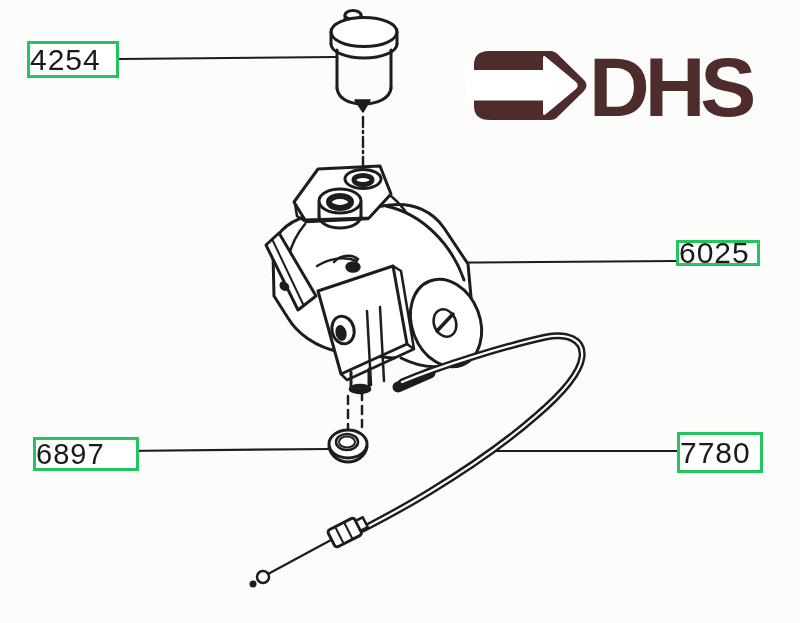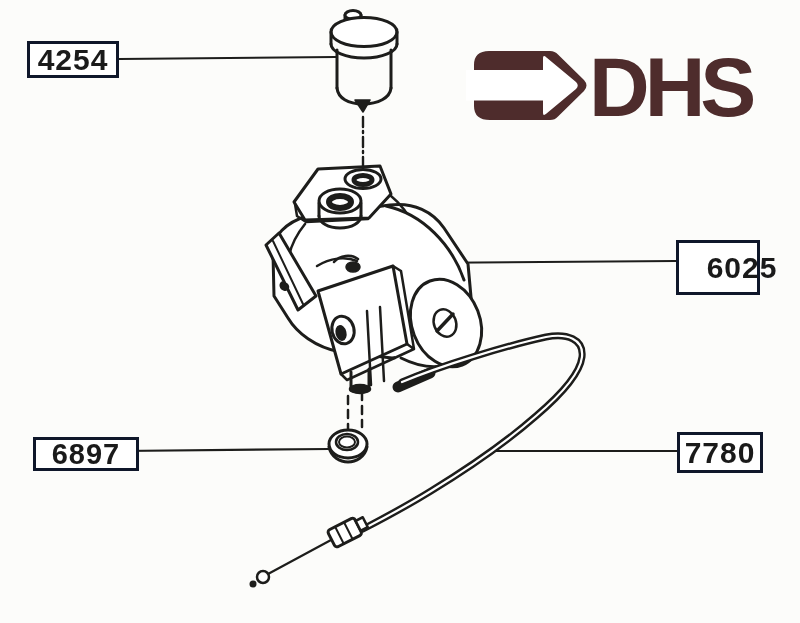--- a/index.html
+++ b/index.html
@@ -4,27 +4,27 @@
 <style>
   html,body{margin:0;padding:0;}
   .stage{
     position:relative;width:800px;height:623px;overflow:hidden;
     background:#fcfcfa;
     font-family:"Liberation Sans",sans-serif;
   }
   .stage svg{position:absolute;left:0;top:0;}
   .callout{
     position:absolute;box-sizing:border-box;
-    display:flex;align-items:center;justify-content:center;
-    border:3px solid #0f172a;background:#ffffff;
-    font-weight:700;font-size:30px;line-height:1;color:#1a1a1a;
+    display:flex;align-items:center;
+    border:3px solid #22c55e;background:#ffffff;
+    font-weight:400;font-size:30px;line-height:1;color:#1a1a1a;
     letter-spacing:1px;font-family:"Liberation Sans",sans-serif;
   }
   #c4254{left:27px;top:41px;width:92px;height:37px;}
-  #c6025{left:676px;top:240px;width:84px;height:55px;padding-left:48px;}
+  #c6025{left:676px;top:240px;width:84px;height:26px;}
   #c6897{left:33px;top:437px;width:106px;height:34px;font-size:29px;}
   #c7780{left:677px;top:432px;width:86px;height:41px;}
 </style>
 </head>
 <body>
 
 <div class="stage">
 
   <svg width="800" height="623" viewBox="0 0 800 623">
     <g stroke="#1d1d1b" fill="none" stroke-width="3" stroke-linejoin="round" stroke-linecap="round">

